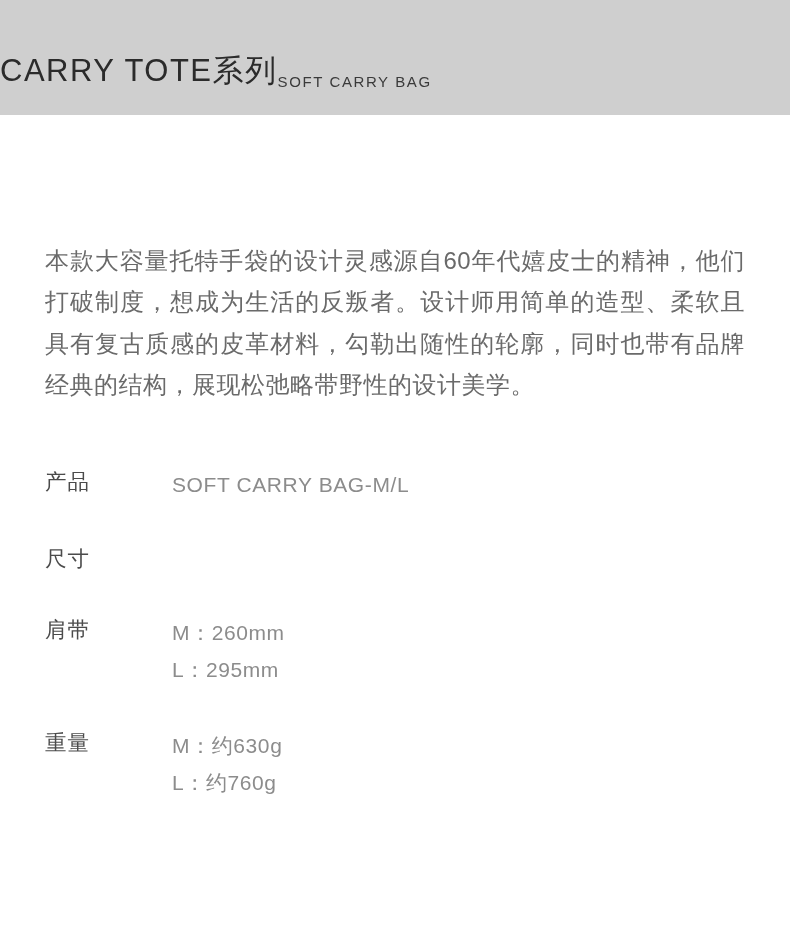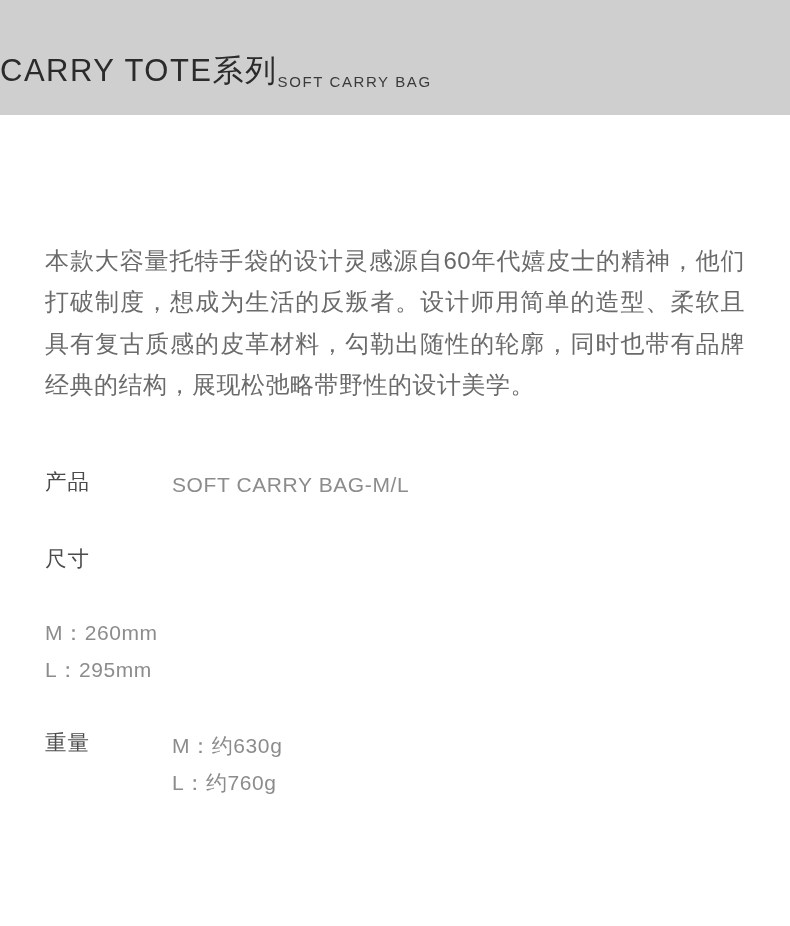--- a/index.html
+++ b/index.html
@@ -102,20 +102,21 @@
     </div>
 
 
     <div class="spec-row">
       <div class="spec-label">尺寸</div>
       <div class="spec-values">
       </div>
     </div>
 
     <div class="spec-row">
+      <div class="spec-label">肩带</div>
       <div class="spec-values">
         <div class="spec-value">M：260mm</div>
         <div class="spec-value">L：295mm</div>
       </div>
     </div>
 
     <div class="spec-row">
       <div class="spec-label">重量</div>
       <div class="spec-values">
         <div class="spec-value">M：约630g</div>

